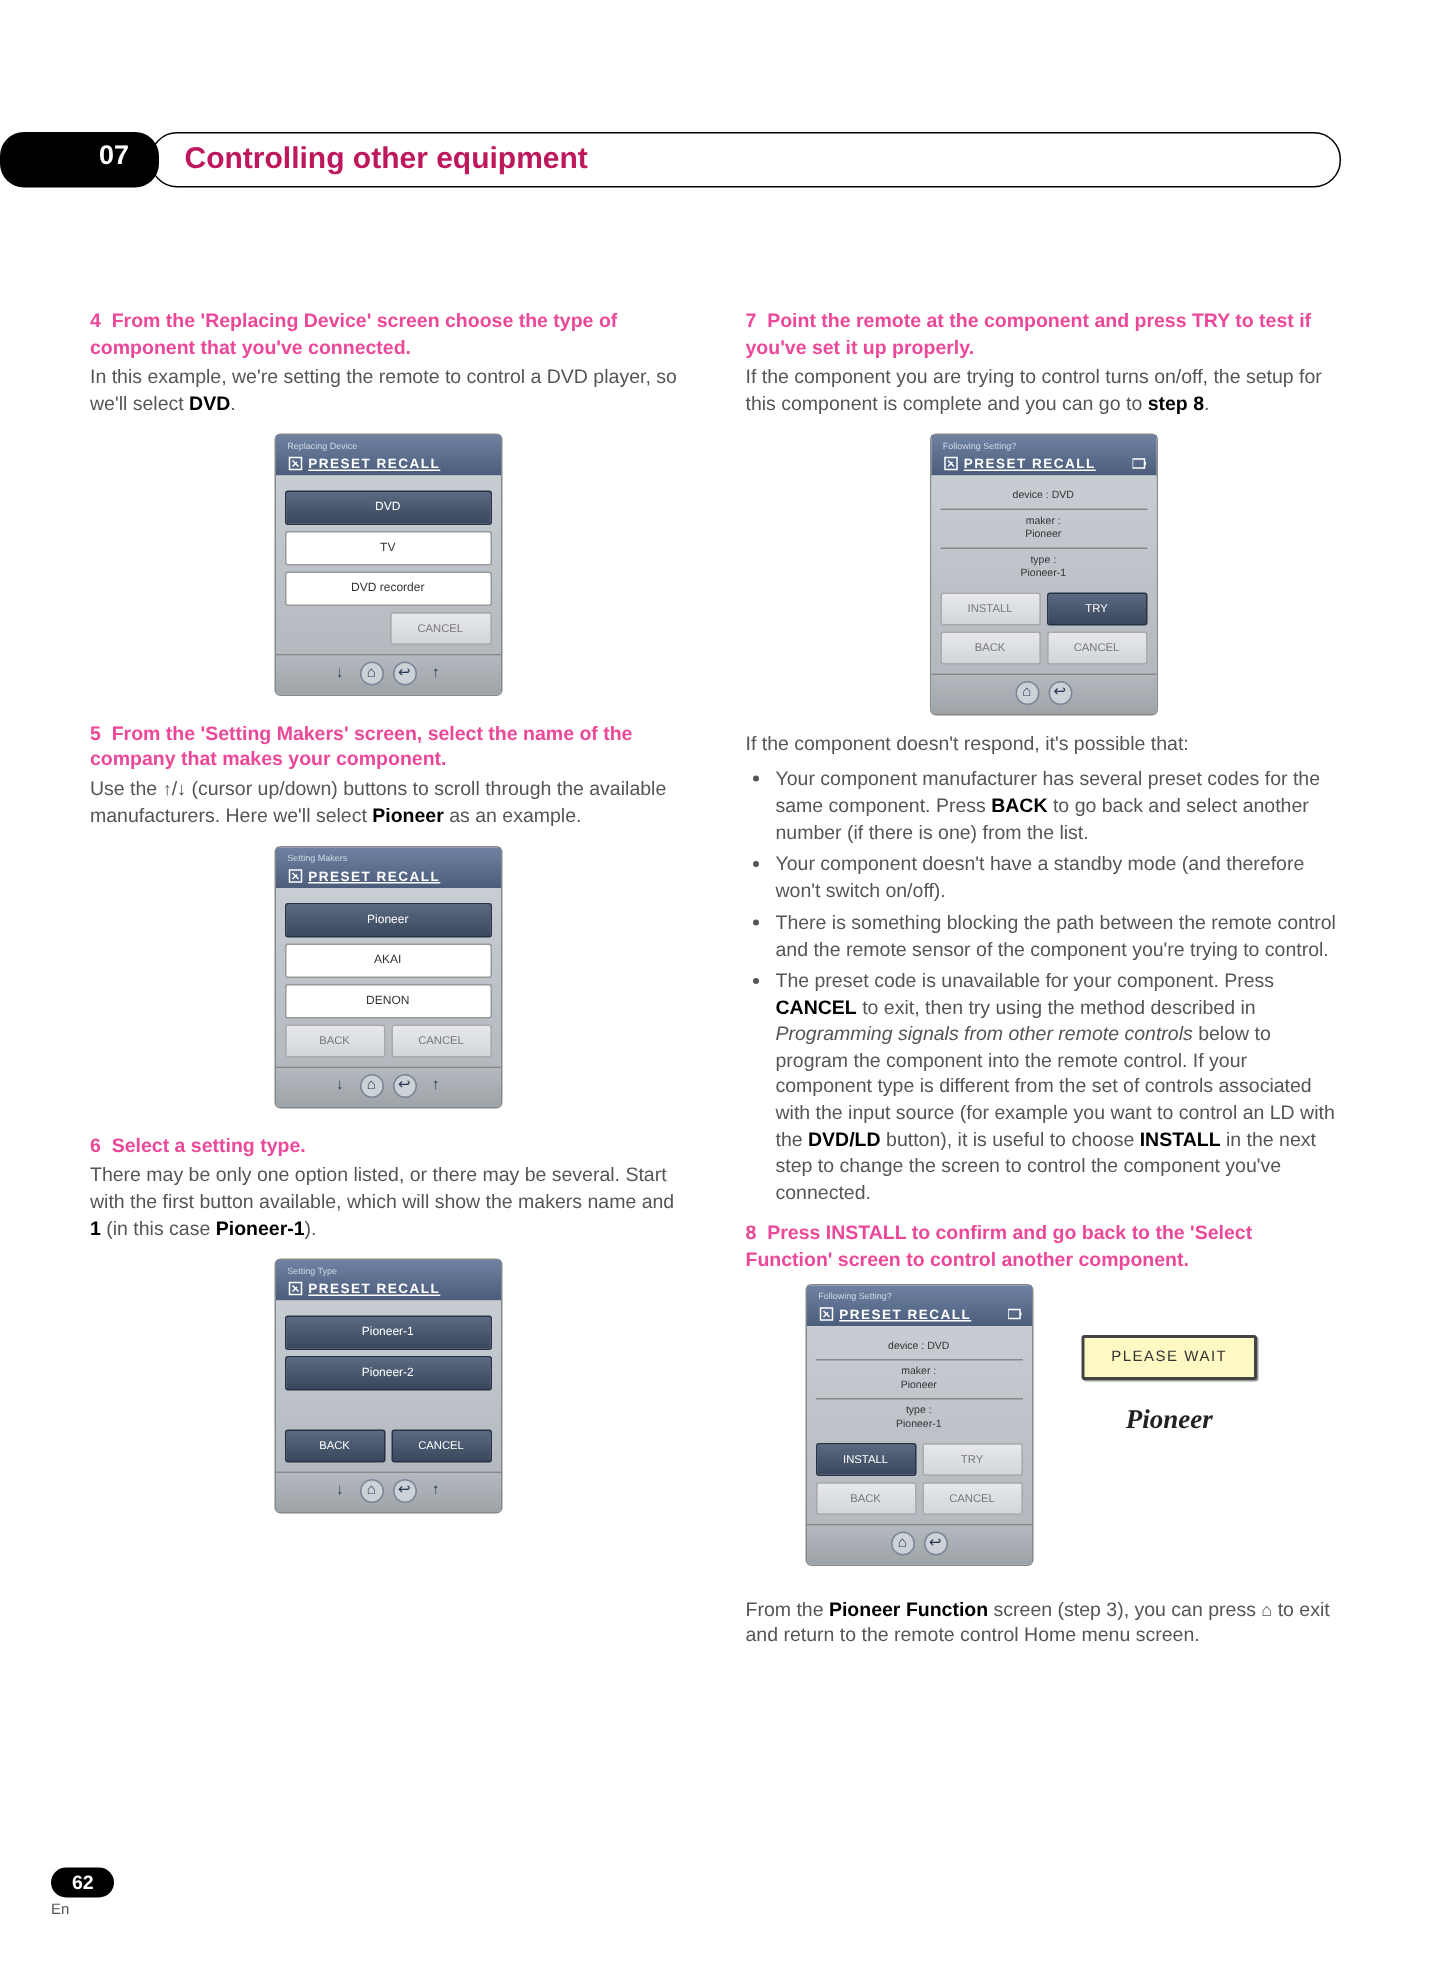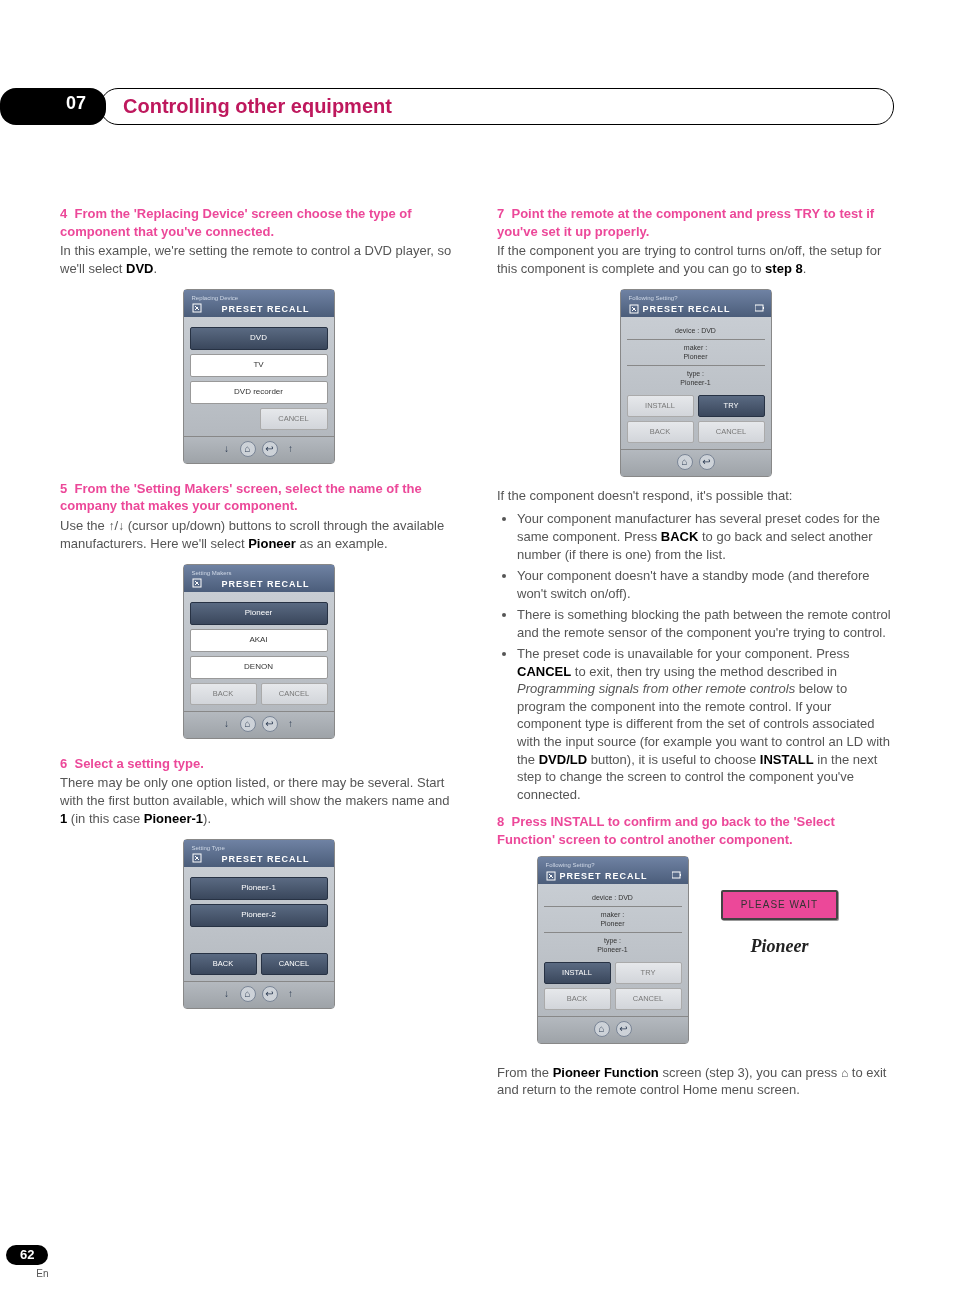--- a/index.html
+++ b/index.html
@@ -79,21 +79,21 @@
     color: #fff;
     background: linear-gradient(#6f82a3, #4b5d7a);
     padding: 4px 6px 2px 8px;
     display: flex;
     flex-direction: column;
     gap: 1px;
   }
   .remote-title .sub { font-size: 6px; color: #cfd8e6; }
   .remote-title .main {
     font-size: 9px; color: #fff; letter-spacing: 1px; font-weight: bold;
-    display: flex; gap: 20px;
+    display: flex; align-items: center; gap: 4px; text-decoration: underline;
   }
   .remote-title .main svg { width:10px; height:10px; }
   .remote-body {
     padding: 6px 6px 2px 6px;
     background: linear-gradient(#c8cdd3,#b4b9bf);
   }
   .info-line {
     font-size: 7px;
     text-align: center;
     color: #333;
@@ -135,36 +135,36 @@
   }
   .remote-footer .circ {
     border:1px solid #7a8596; border-radius:50%; width:14px; height:14px;
     background:#cdd2d8;
   }
   .dual-remote { display:flex; gap:16px; justify-content:center; align-items:flex-start;}
   .wait-box {
     width:150px; display:flex;flex-direction:column;align-items:center;gap:14px; padding-top:40px;
   }
   .wait-btn {
-    border:2px solid #444;color:#333;font-size:10px;padding:6px 18px;border-radius:2px;letter-spacing:1px;background:#ec4899;
+    border:2px solid #444;color:#333;font-size:10px;padding:6px 18px;border-radius:2px;letter-spacing:1px;background:#fef9c3;
     box-shadow: 1px 1px 0 #999;
   }
   .logo {
     font-family: Georgia, 'Times New Roman', serif;
     font-style: italic;
     font-weight: bold;
     font-size: 18px;
     color:#222;
   }
 
   .page-num {
     position:absolute;
-    left: 6px;
+    left: 34px;
     bottom: 30px;
-    display:flex;flex-direction:column;align-items:flex-end;
+    display:flex;flex-direction:column;align-items:flex-start;
   }
   .page-num .tab {
     background:#000;color:#fff;font-weight:bold;border-radius:10px;padding:1px 14px;font-size:13px;
   }
   .page-num .en { font-size:10px;color:#555;margin-top:2px;}
   .cursor-glyph { font-size: 12px; }
   .home-glyph { font-size: 12px; }
 </style>
 </head>
 <body>

